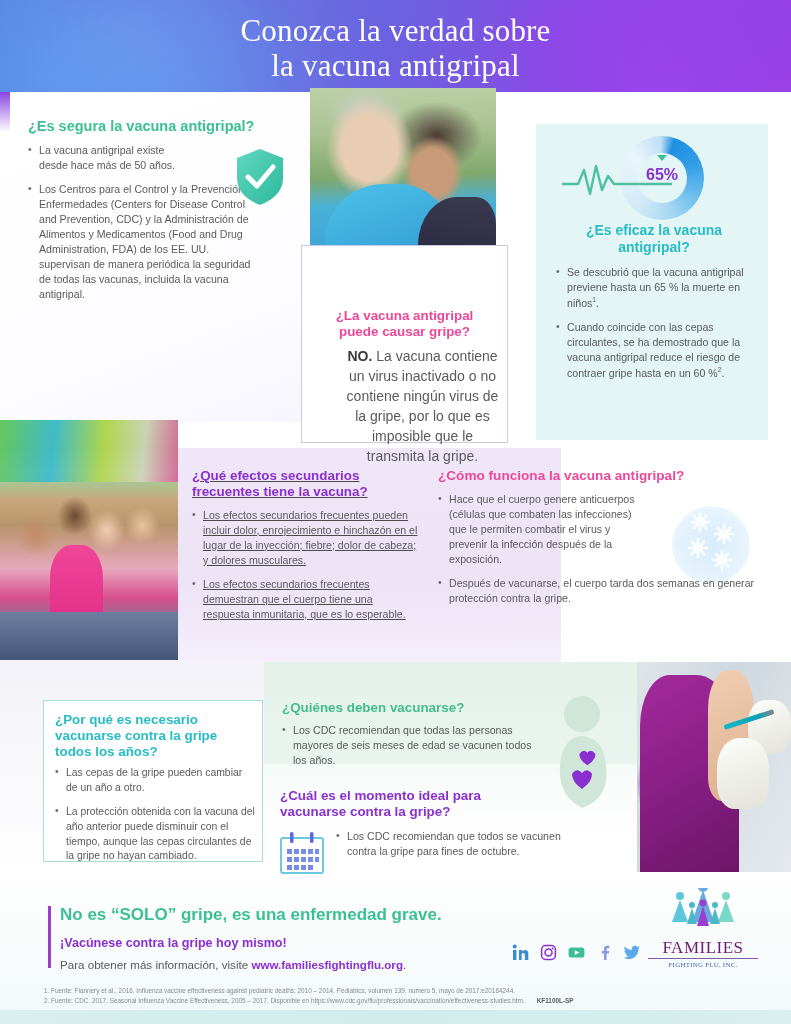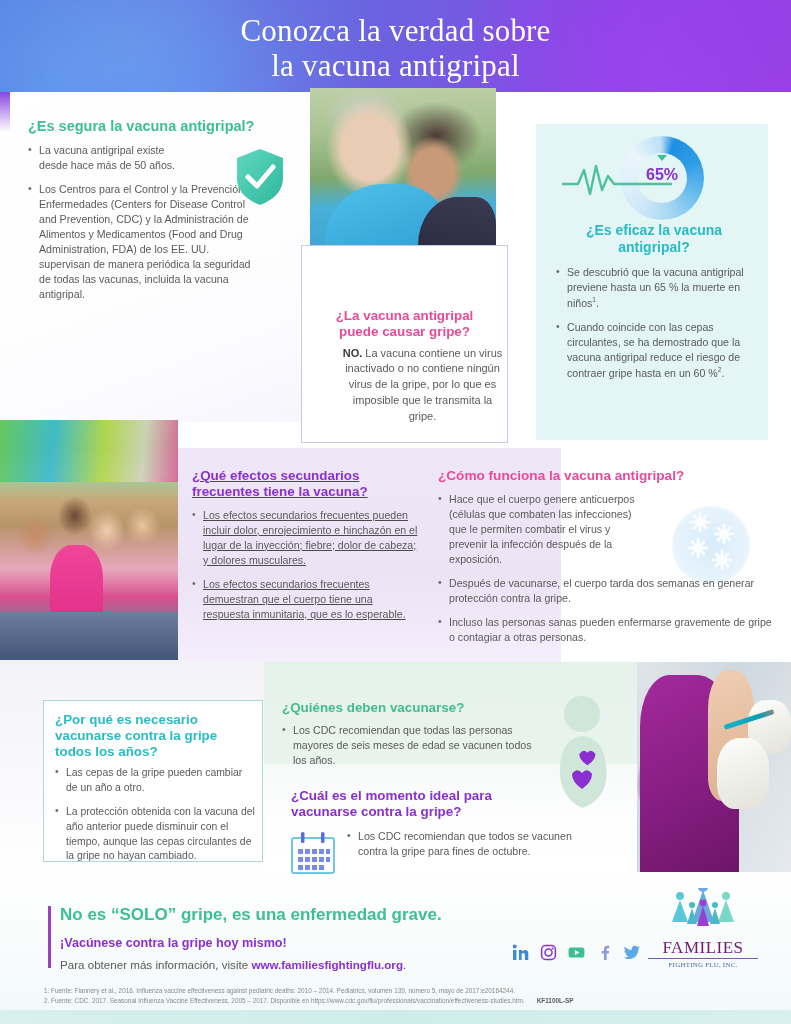--- a/index.html
+++ b/index.html
@@ -217,21 +217,21 @@
   .sec-safety li:nth-child(1) { width: 160px; }
   .sec-safety li:nth-child(2) { width: 232px; }
 
   .shield {
     position: absolute; left: 235px; top: 148px; width: 50px; height: 58px;
   }
 
   
   .sec-flu { position: absolute; left: 306px; top: 308px; width: 197px; text-align: center; }
   .sec-flu h2 { font-size: 13.4px; margin-bottom: 6px; }
-  .sec-flu p { font-size: 11px; line-height: 1.44; color: #5a5a5a; margin-left: 36px; }
+  .sec-flu p { font-size: 14px; line-height: 1.44; color: #5a5a5a; margin-left: 36px; }
   .sec-flu b { color: #3a3a3a; }
 
   
   .sec-eff { position: absolute; left: 556px; top: 222px; width: 196px; }
   .sec-eff h2 { font-size: 14px; text-align: center; margin-bottom: 10px; }
   .sec-eff li { font-size: 10.6px; line-height: 1.42; }
 
   .donut-wrap { position: absolute; left: 556px; top: 136px; width: 196px; height: 86px; }
   .donut {
     position: absolute; left: 64px; top: 0px; width: 84px; height: 84px;
@@ -278,21 +278,21 @@
   .sec-yearly { left: 55px; top: 712px; width: 200px; }
   .sec-yearly h2 { font-size: 13.4px; margin-bottom: 7px; }
   .sec-yearly li { font-size: 10.4px; line-height: 1.42; }
 
   
   .sec-who { left: 282px; top: 700px; width: 250px; }
   .sec-who h2 { font-size: 13.4px; margin-bottom: 7px; }
   .sec-who li { font-size: 10.6px; line-height: 1.44; }
 
   
-  .sec-when { left: 291px; top: 788px; width: 300px; }
+  .sec-when { left: 280px; top: 788px; width: 300px; }
   .sec-when h2 { font-size: 13.4px; margin-bottom: 9px; }
   .sec-when .row { display: flex; align-items: flex-start; gap: 12px; }
   .sec-when li { font-size: 10.6px; line-height: 1.44; }
 
   .preg-icon { position: absolute; left: 540px; top: 692px; width: 84px; height: 120px; }
 
   .calendar {
     width: 44px; height: 42px; flex: 0 0 44px;
     position: relative; margin-top: 3px;
   }
@@ -482,21 +482,20 @@
         </g>
       </g>
     </svg>
   </div>
 
   <div class="sec sec-how">
     <h2 class="h-blue">¿Cómo funciona la vacuna antigripal?</h2>
     <ul class="body-text">
       <li>Hace que el cuerpo genere anticuerpos (células que combaten las infecciones) que le permiten combatir el virus y prevenir la infección después de la exposición.</li>
       <li>Después de vacunarse, el cuerpo tarda dos semanas en generar protección contra la gripe.</li>
-      <li>Incluso las personas sanas pueden enfermarse gravemente de gripe o contagiar a otras personas.</li>
     </ul>
   </div>
 
   <div class="box-yearly"></div>
   <div class="sec sec-yearly">
     <h2 class="h-teal2">
       <span>¿Por qué es necesario</span><br>
       <span>vacunarse contra la gripe</span><br>
       <span>todos los años?</span>
     </h2>

